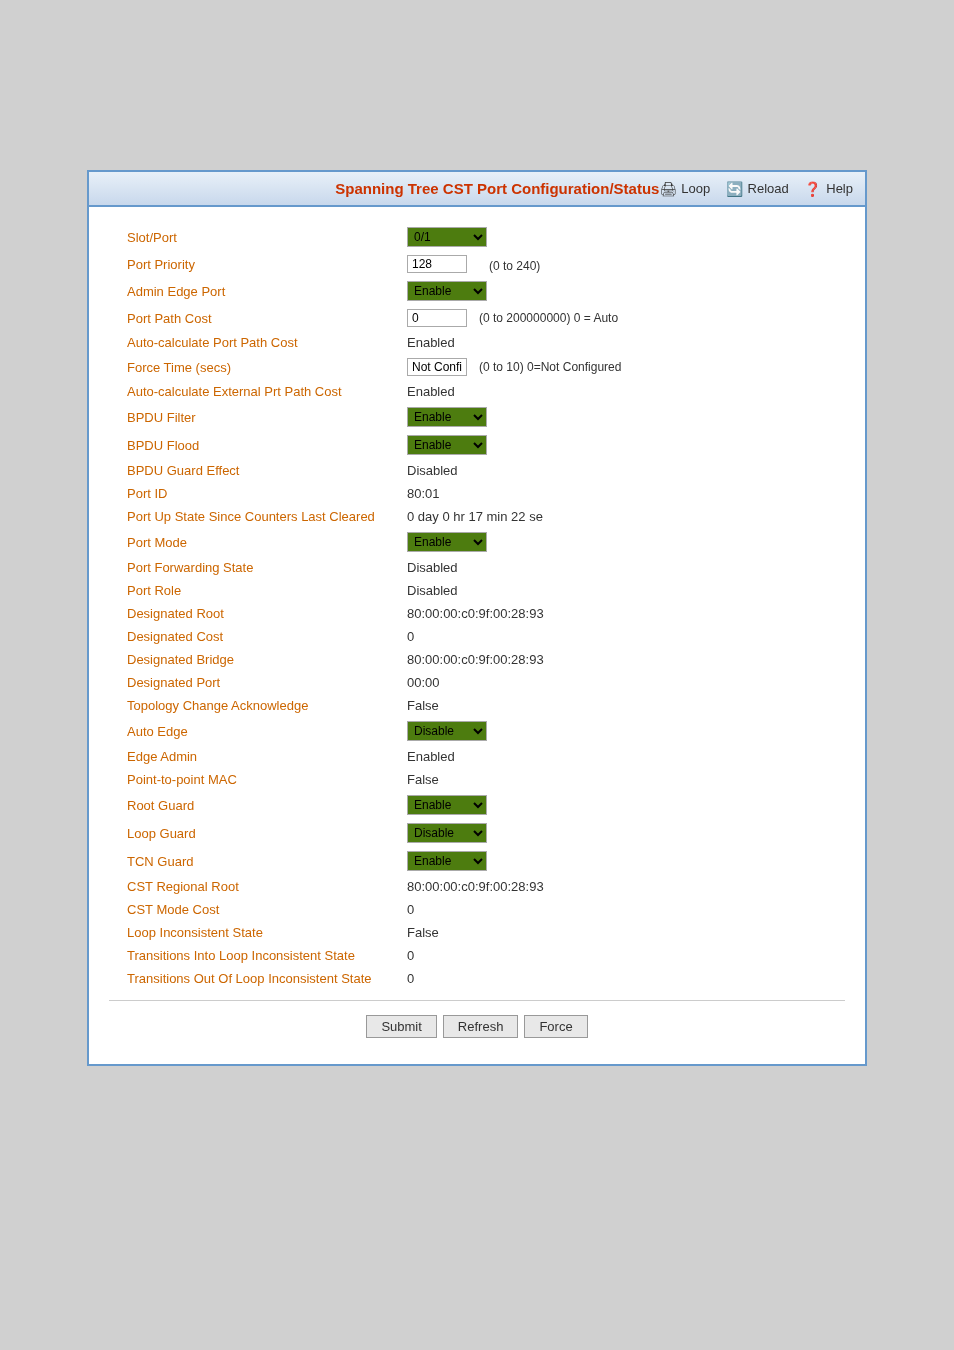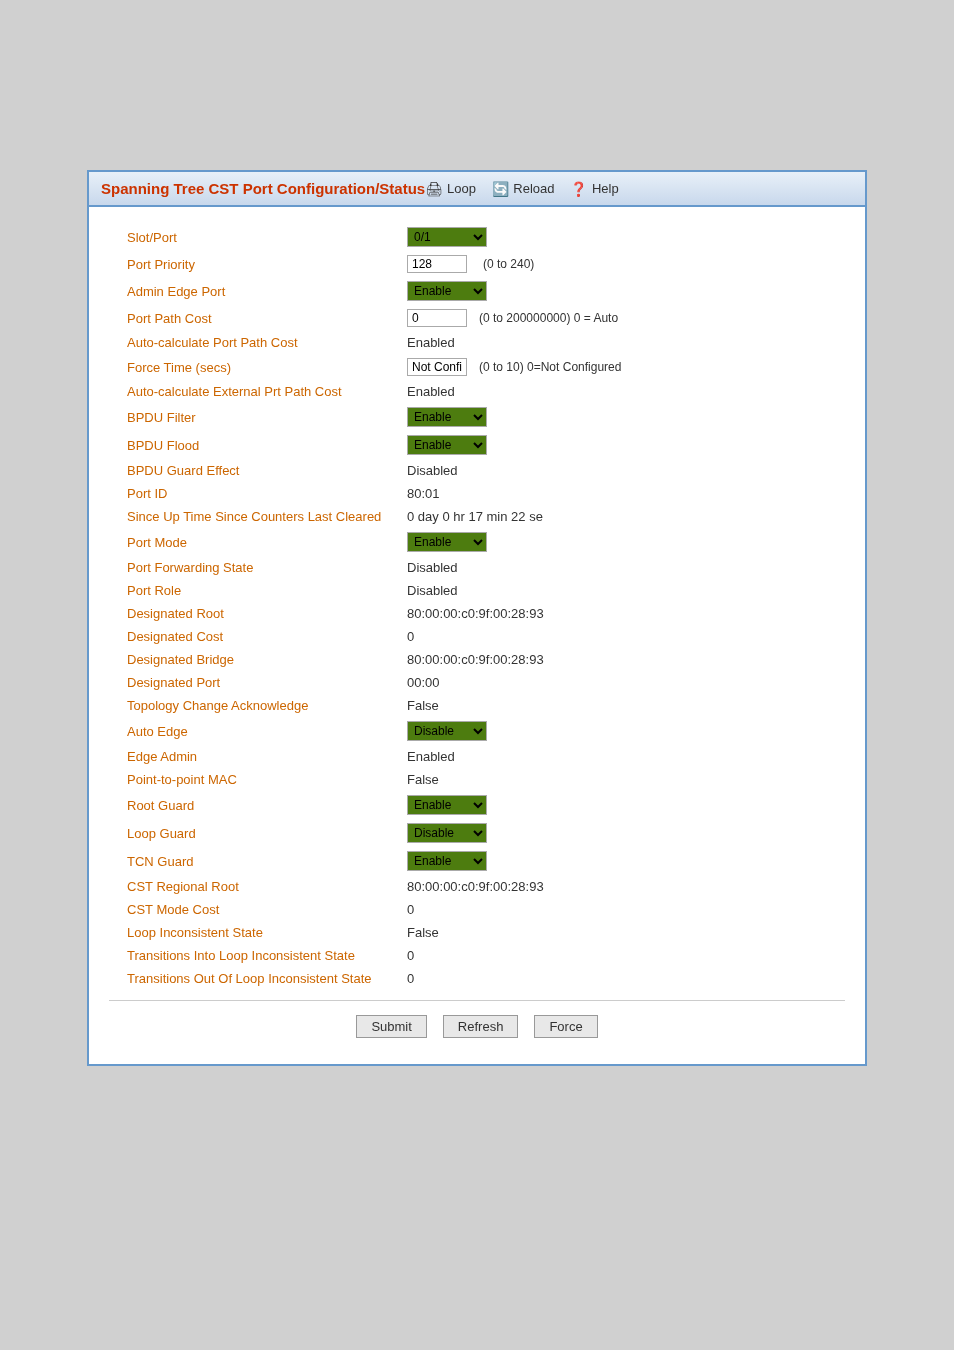--- a/index.html
+++ b/index.html
@@ -21,21 +21,21 @@
       border: 2px solid #6699cc;
       width: 780px;
       margin-top: 140px;
     }
     .panel-header {
       background: linear-gradient(to bottom, #e8f0f8, #c8d8ec);
       border-bottom: 2px solid #6699cc;
       padding: 8px 12px;
       display: flex;
       align-items: center;
-      justify-content: flex-start;
+      justify-content: flex-end;
     }
     .panel-title {
       color: #cc3300;
       font-weight: bold;
       font-size: 15px;
     }
     .header-actions {
       display: flex;
       align-items: center;
       gap: 16px;
@@ -93,21 +93,21 @@
       font-size: 12px;
       margin-left: 6px;
     }
     .value-text {
       color: #333;
       font-size: 13px;
     }
     .footer-buttons {
       display: flex;
       justify-content: center;
-      gap: 16px;
+      gap: 6px;
       padding: 14px 0 10px 0;
       border-top: 1px solid #ccc;
       margin-top: 10px;
     }
     .footer-buttons button {
       padding: 3px 14px;
       font-size: 13px;
       background: #e8e8e8;
       border: 1px solid #999;
       cursor: pointer;
@@ -138,21 +138,21 @@
     </div>
     <div class="panel-body">
       <table class="form-table">
         <tbody id="form-rows">
             <tr>
               <td>Slot/Port</td>
               <td><select><option value="0/1">0/1</option><option value="0/2">0/2</option><option value="0/3">0/3</option></select></td>
             </tr>
             <tr>
               <td>Port Priority</td>
-              <td><span style="display: inline-flex; align-items: center; gap: 10px;">
+              <td><span style="display: inline-flex; align-items: flex-end; gap: 16px;">
                   <input type="text" value="128" style="">
                   <span class="hint">(0 to 240)</span>
                 </span></td>
             </tr>
             <tr>
               <td>Admin Edge Port</td>
               <td><select><option value="Enable">Enable</option><option value="Disable">Disable</option></select></td>
             </tr>
             <tr>
               <td>Port Path Cost</td>
@@ -186,21 +186,21 @@
             </tr>
             <tr>
               <td>BPDU Guard Effect</td>
               <td><span class="value-text">Disabled</span></td>
             </tr>
             <tr>
               <td>Port ID</td>
               <td><span class="value-text">80:01</span></td>
             </tr>
             <tr>
-              <td>Since Up Time Since Counters Last Cleared</td>
+              <td>Port Up State Since Counters Last Cleared</td>
               <td><span class="value-text">0 day 0 hr 17 min 22 se</span></td>
             </tr>
             <tr>
               <td>Port Mode</td>
               <td><select><option value="Enable">Enable</option><option value="Disable">Disable</option></select></td>
             </tr>
             <tr>
               <td>Port Forwarding State</td>
               <td><span class="value-text">Disabled</span></td>
             </tr>

